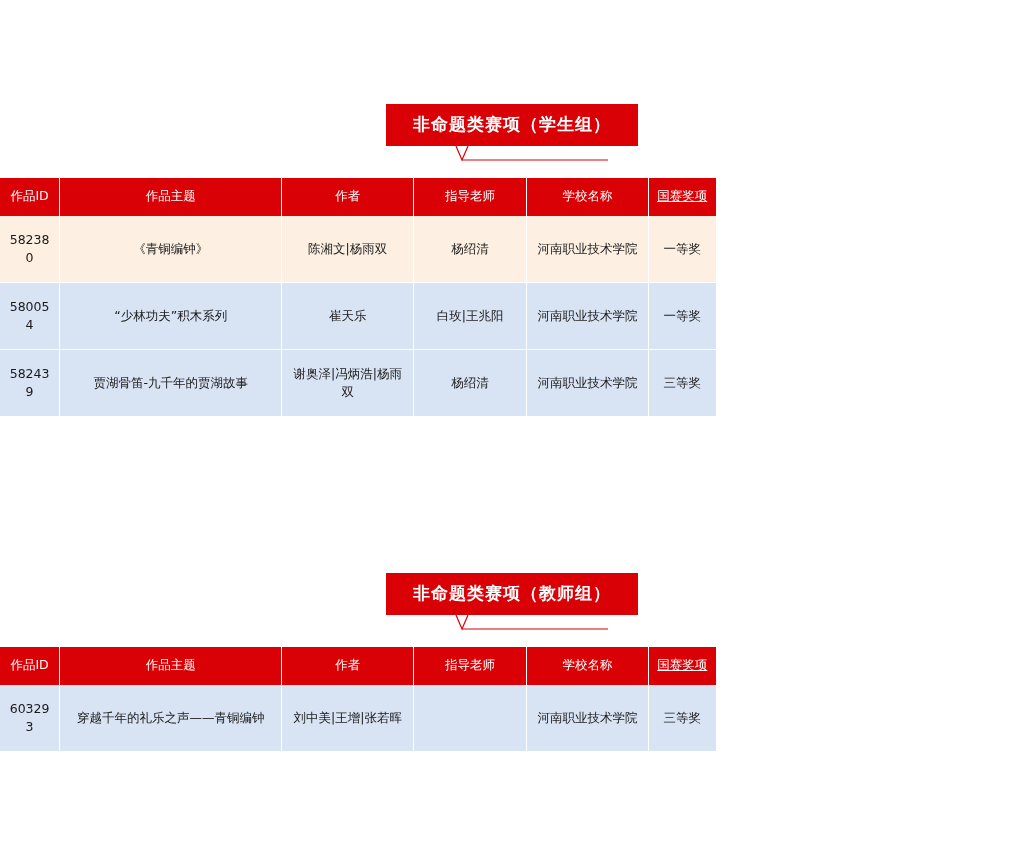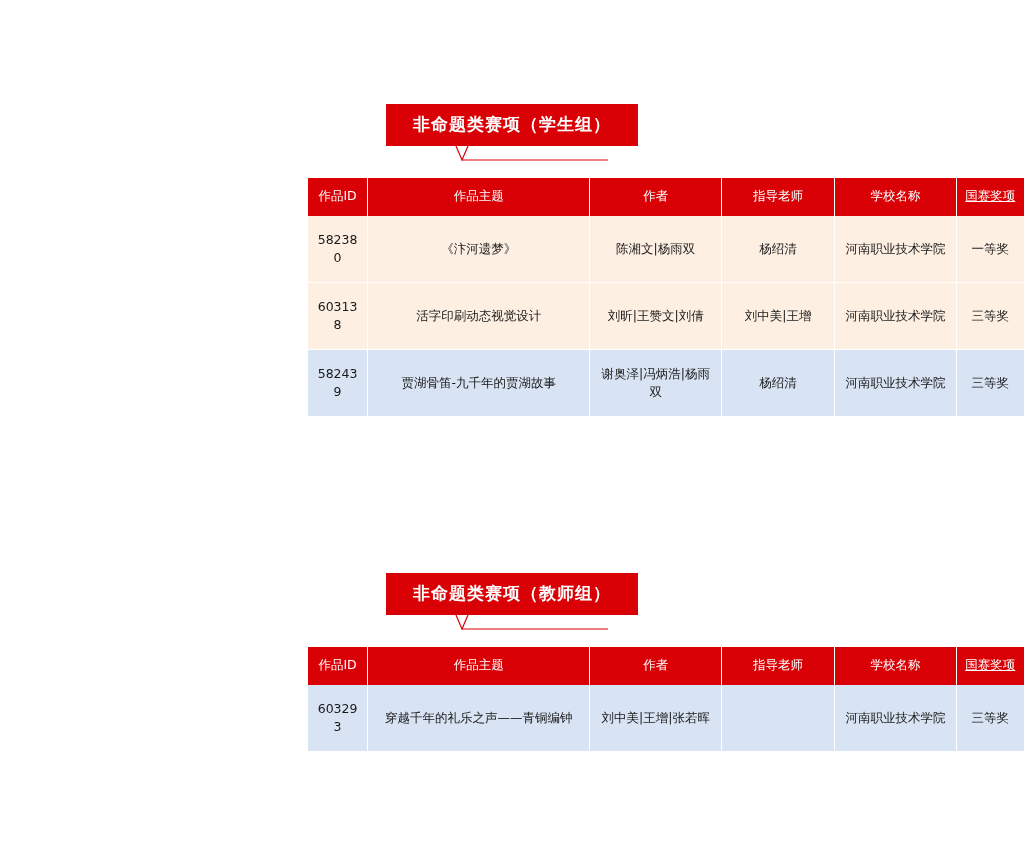--- a/index.html
+++ b/index.html
@@ -54,21 +54,21 @@
     position: absolute;
     left: 50%;
     transform: translateX(-50%);
     top: 0;
   }
 
   
   .table-wrap {
     margin-top: 14px;
     display: flex;
-    justify-content: flex-end;
+    justify-content: flex-start;
   }
   table.awards {
     border-collapse: collapse;
     width: 716px;
     table-layout: fixed;
     font-size: 12.5px;
   }
   table.awards th {
     background: #d90006;
     color: #ffffff;
@@ -136,33 +136,33 @@
             <th>作品主题</th>
             <th>作者</th>
             <th>指导老师</th>
             <th>学校名称</th>
             <th>国赛奖项</th>
           </tr>
         </thead>
         <tbody>
           <tr class="row-odd">
             <td>582380</td>
-            <td>《汴河遗梦》</td>
+            <td>《青铜编钟》</td>
             <td>陈湘文|杨雨双</td>
             <td>杨绍清</td>
             <td>河南职业技术学院</td>
             <td>一等奖</td>
           </tr>
-          <tr class="row-odd">
-            <td>603138</td>
-            <td>活字印刷动态视觉设计</td>
-            <td>刘昕|王赞文|刘倩</td>
-            <td>刘中美|王增</td>
-            <td>河南职业技术学院</td>
-            <td>三等奖</td>
+          <tr class="row-even">
+            <td>580054</td>
+            <td>“少林功夫”积木系列</td>
+            <td>崔天乐</td>
+            <td>白玫|王兆阳</td>
+            <td>河南职业技术学院</td>
+            <td>一等奖</td>
           </tr>
           <tr class="row-even">
             <td>582439</td>
             <td>贾湖骨笛-九千年的贾湖故事</td>
             <td>谢奥泽|冯炳浩|杨雨双</td>
             <td>杨绍清</td>
             <td>河南职业技术学院</td>
             <td>三等奖</td>
           </tr>
         </tbody>

